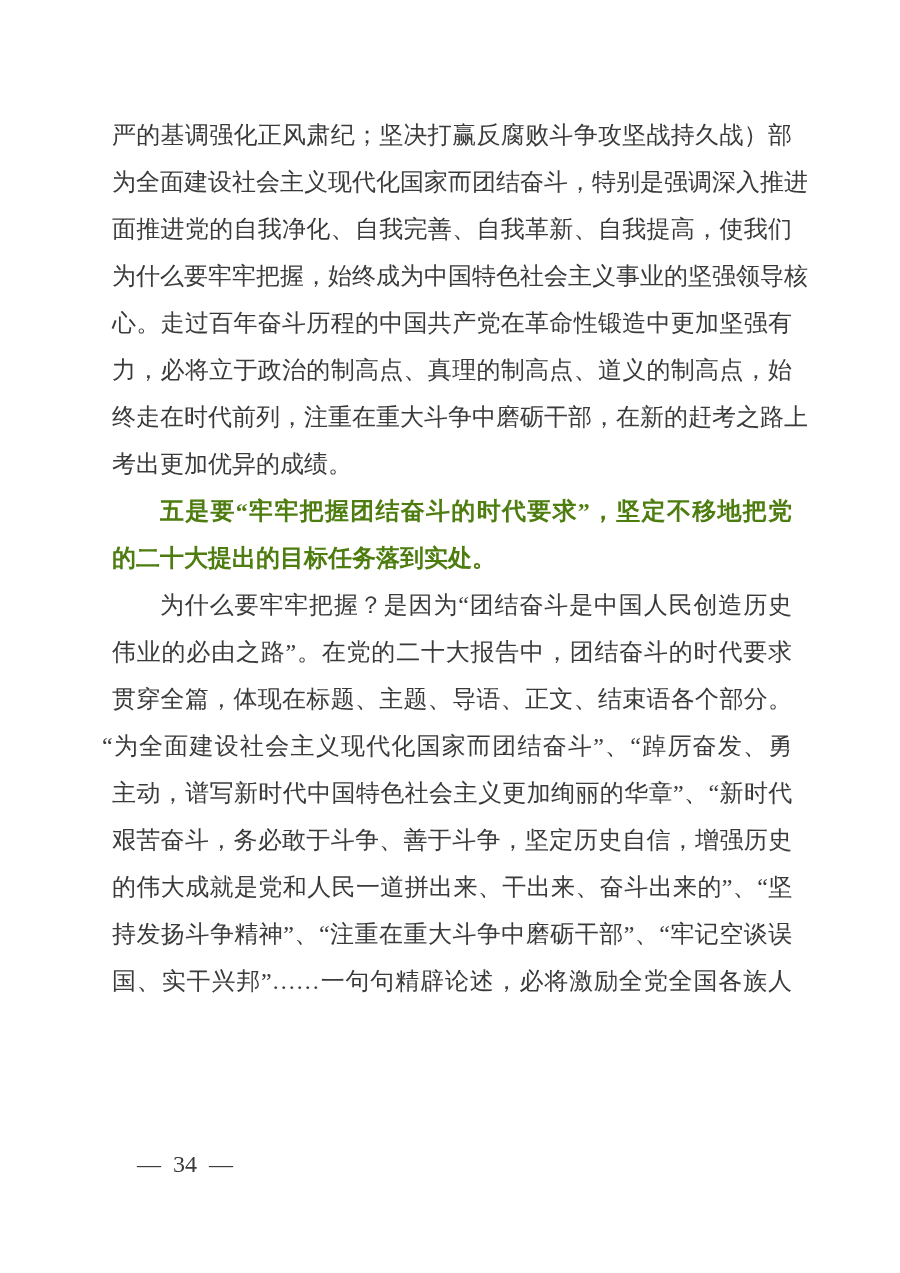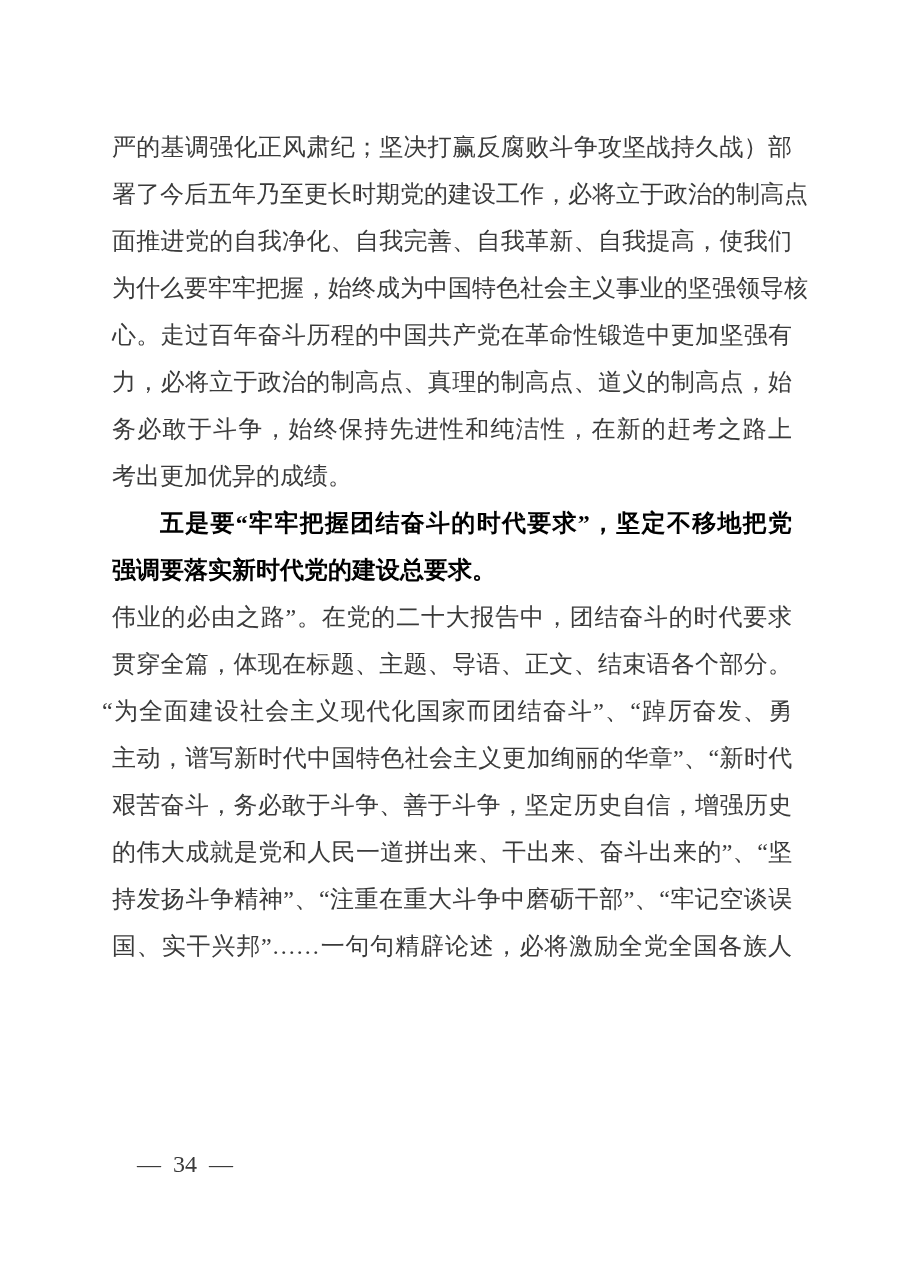--- a/index.html
+++ b/index.html
@@ -12,69 +12,70 @@
     overflow: hidden;
   }
   .page {
     position: absolute;
     inset: 0;
     background: #ffffff;
   }
   .text-block {
     position: absolute;
     left: 112px;
-    top: 124px;
+    top: 112px;
     width: 680px;
   }
   .line {
     height: 47px;
     line-height: 47px;
     font-size: 24px;
     color: #3a3a3a;
     text-align: justify;
     text-align-last: justify;
     text-justify: inter-character;
     white-space: nowrap;
   }
   .line.end  { text-align-last: left; }
   .line.indent { text-indent: 2em; }
   .line.hang { text-indent: -10px; letter-spacing: -0.3px; }
   .line.tight { letter-spacing: -0.3px; }
   .line.bold {
     font-weight: bold;
-    color: #000000;
+    color: #4d7c0f;
   }
   .footer {
     position: absolute;
     left: 137px;
     top: 1149px;
     display: flex;
     align-items: center;
     column-gap: 12px;
     font-size: 24px;
     line-height: 30px;
     color: #3a3a3a;
   }
 </style>
 </head>
 <body>
 
 <div class="page">
 
   <div class="text-block">
     <div class="line">严的基调强化正风肃纪；坚决打赢反腐败斗争攻坚战持久战）部</div>
-    <div class="line">署了今后五年乃至更长时期党的建设工作，必将立于政治的制高点</div>
+    <div class="line">为全面建设社会主义现代化国家而团结奋斗，特别是强调深入推进</div>
     <div class="line">面推进党的自我净化、自我完善、自我革新、自我提高，使我们</div>
     <div class="line">为什么要牢牢把握，始终成为中国特色社会主义事业的坚强领导核</div>
     <div class="line">心。走过百年奋斗历程的中国共产党在革命性锻造中更加坚强有</div>
     <div class="line">力，必将立于政治的制高点、真理的制高点、道义的制高点，始</div>
-    <div class="line">务必敢于斗争，始终保持先进性和纯洁性，在新的赶考之路上</div>
+    <div class="line">终走在时代前列，注重在重大斗争中磨砺干部，在新的赶考之路上</div>
     <div class="line end">考出更加优异的成绩。</div>
     <div class="line bold indent">五是要“牢牢把握团结奋斗的时代要求”，坚定不移地把党</div>
-    <div class="line bold end">强调要落实新时代党的建设总要求。</div>
+    <div class="line bold end">的二十大提出的目标任务落到实处。</div>
+    <div class="line indent">为什么要牢牢把握？是因为“团结奋斗是中国人民创造历史</div>
     <div class="line">伟业的必由之路”。在党的二十大报告中，团结奋斗的时代要求</div>
     <div class="line">贯穿全篇，体现在标题、主题、导语、正文、结束语各个部分。</div>
     <div class="line hang">“为全面建设社会主义现代化国家而团结奋斗”、“踔厉奋发、勇</div>
     <div class="line tight">主动，谱写新时代中国特色社会主义更加绚丽的华章”、“新时代</div>
     <div class="line">艰苦奋斗，务必敢于斗争、善于斗争，坚定历史自信，增强历史</div>
     <div class="line tight">的伟大成就是党和人民一道拼出来、干出来、奋斗出来的”、“坚</div>
     <div class="line tight">持发扬斗争精神”、“注重在重大斗争中磨砺干部”、“牢记空谈误</div>
     <div class="line">国、实干兴邦”……一句句精辟论述，必将激励全党全国各族人</div>
   </div>
 

